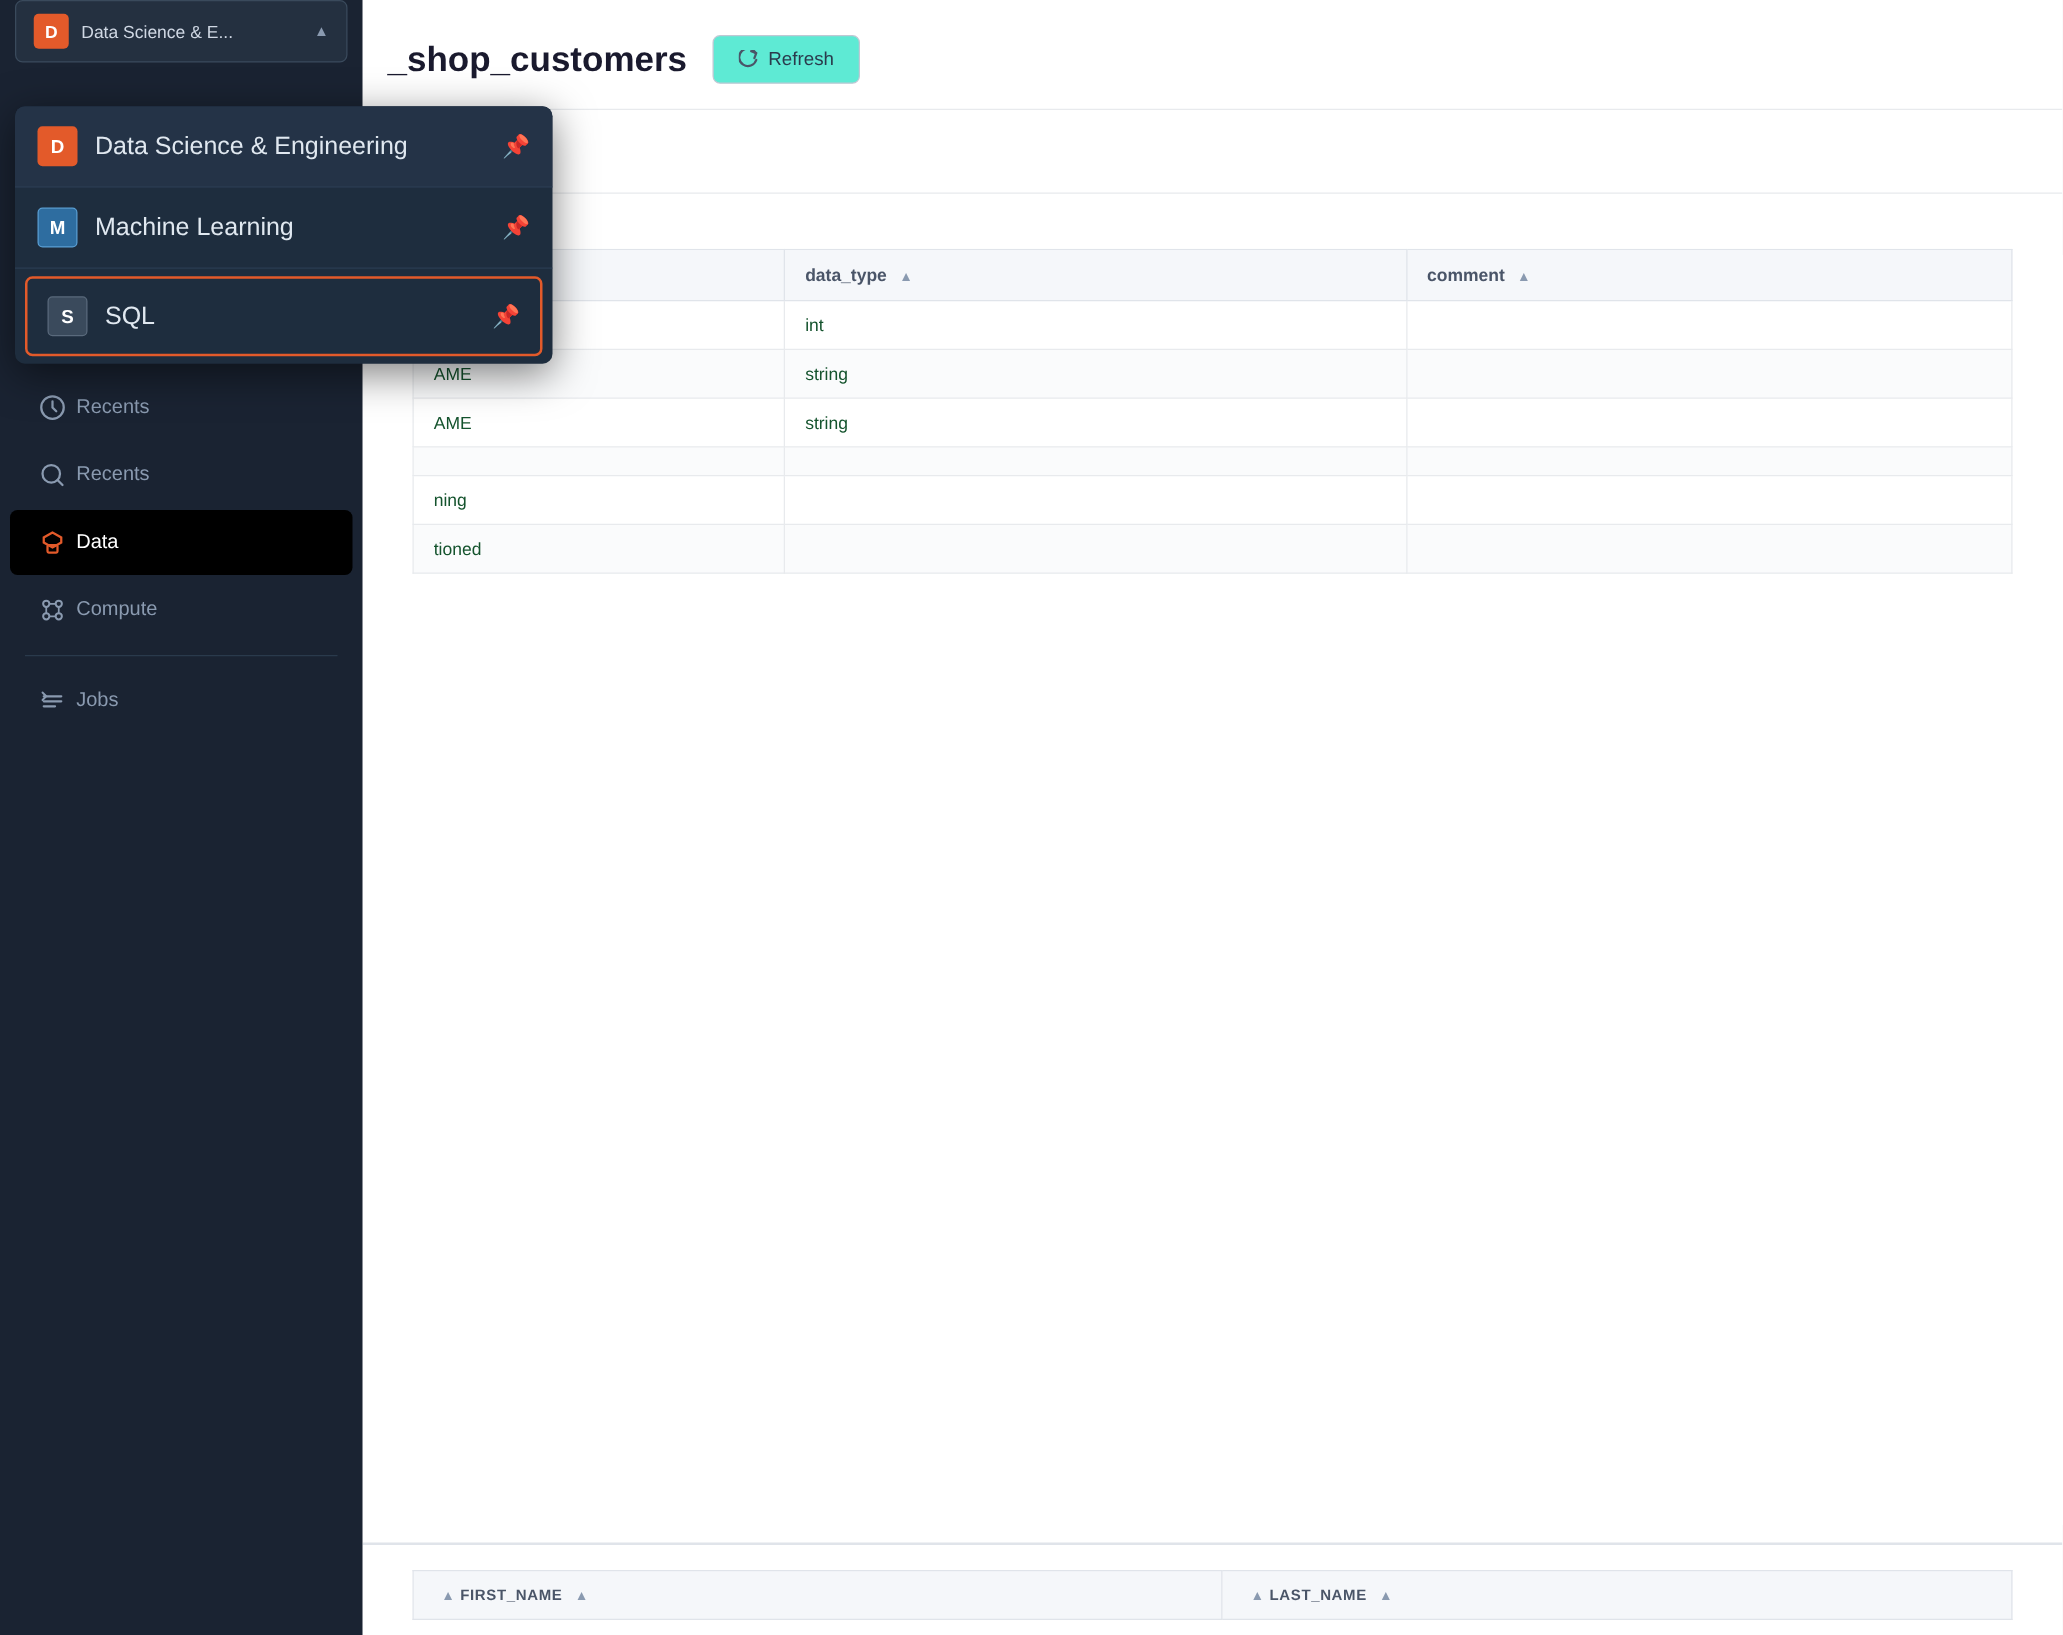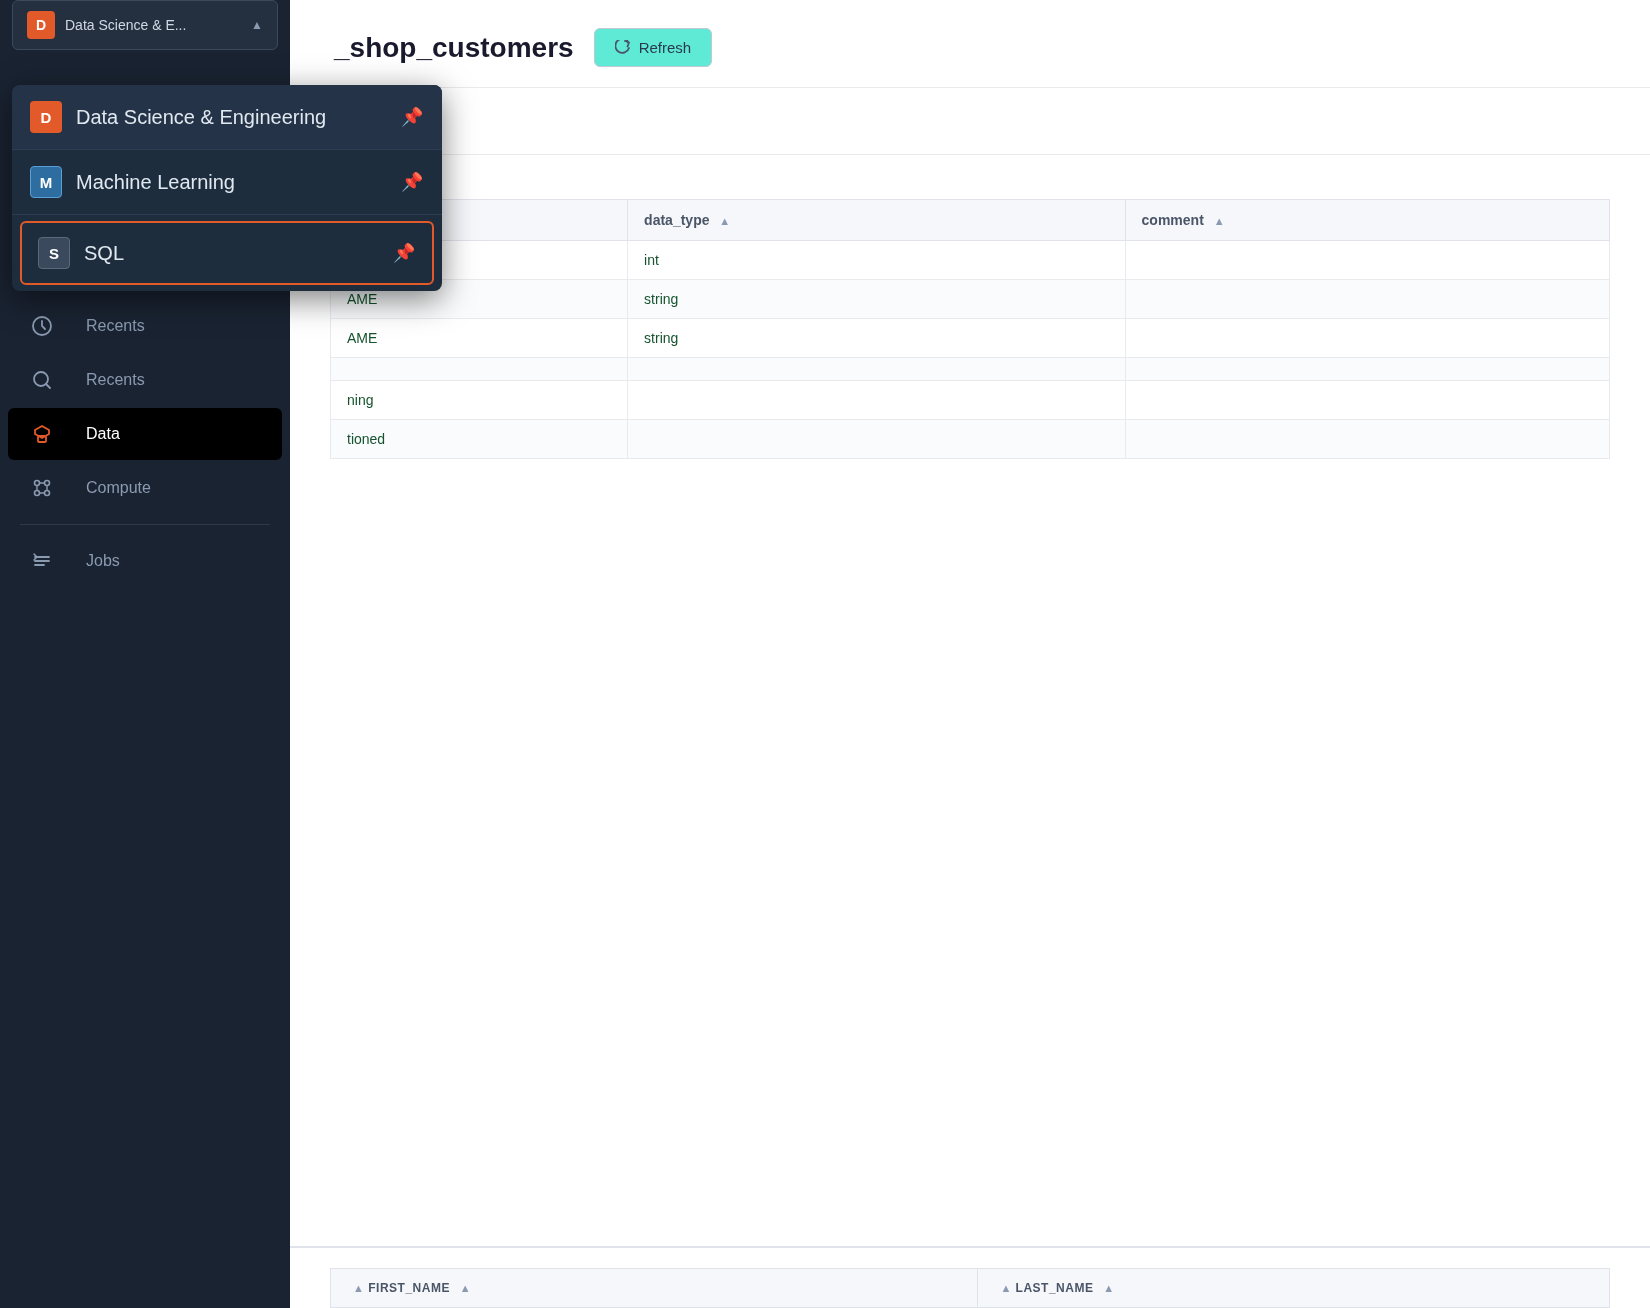--- a/index.html
+++ b/index.html
@@ -137,21 +137,21 @@
     
     .nav-section {
       margin-top: 8px;
       flex: 1;
     }
 
     .nav-item {
       display: flex;
       align-items: center;
       padding: 14px 22px;
-      gap: 32px;
+      gap: 7px;
       cursor: pointer;
       color: #8a9ab0;
       font-size: 16px;
       border-radius: 6px;
       margin: 2px 8px;
     }
 
     .nav-item.active {
       background: #000000;
       color: #ffffff;
@@ -181,21 +181,21 @@
     .main-content {
       flex: 1;
       background: #ffffff;
       display: flex;
       flex-direction: column;
       overflow: hidden;
     }
 
     
     .page-header {
-      padding: 28px 40px 20px 44px;
+      padding: 28px 40px 20px 20px;
       display: flex;
       align-items: center;
       gap: 20px;
       border-bottom: 1px solid #e8eaed;
     }
 
     .page-title {
       font-size: 28px;
       font-weight: 600;
       color: #1a1a2e;
@@ -273,21 +273,21 @@
       color: #14532d;
       background: white;
     }
 
     .data-table tr:nth-child(even) td {
       background: #fafbfc;
     }
 
     
     .bottom-table-section {
-      padding: 20px 40px 0 40px;
+      padding: 20px 40px 12px 40px;
       border-top: 2px solid #e0e4ea;
     }
 
     .bottom-table {
       width: 100%;
       border-collapse: collapse;
       font-size: 14px;
     }
 
     .bottom-table th {

